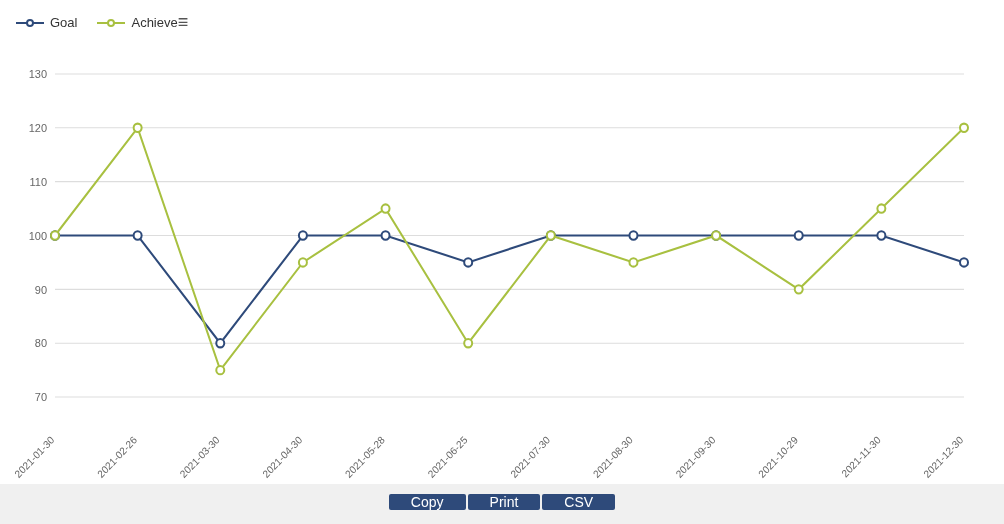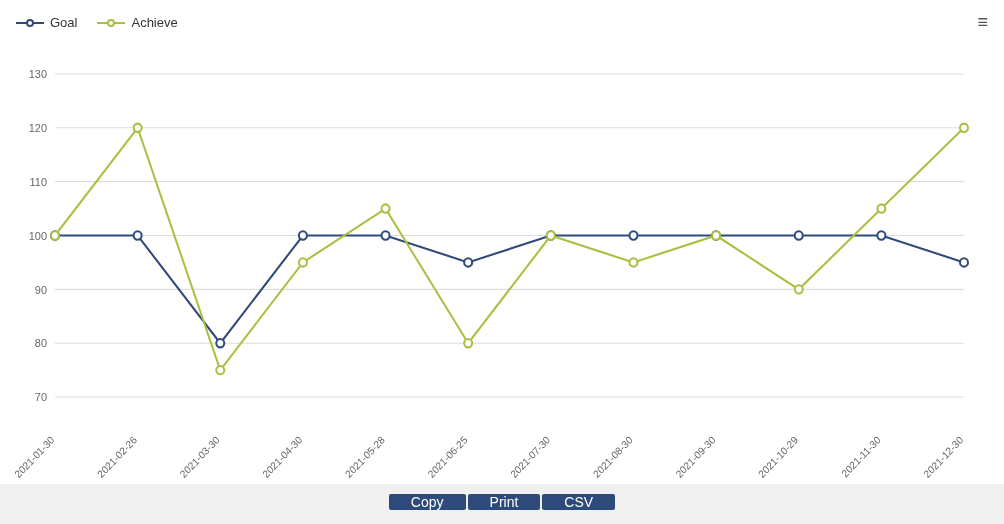--- a/index.html
+++ b/index.html
@@ -14,21 +14,21 @@
       background: #fff;
       width: 1004px;
       height: 524px;
       position: relative;
       display: flex;
       flex-direction: column;
     }
     .chart-header {
       display: flex;
       align-items: center;
-      justify-content: space-between;
+      justify-content: flex-start;
       padding: 12px 16px 4px 16px;
     }
     .legend {
       display: flex;
       align-items: center;
       gap: 20px;
     }
     .legend-item {
       display: flex;
       align-items: center;

